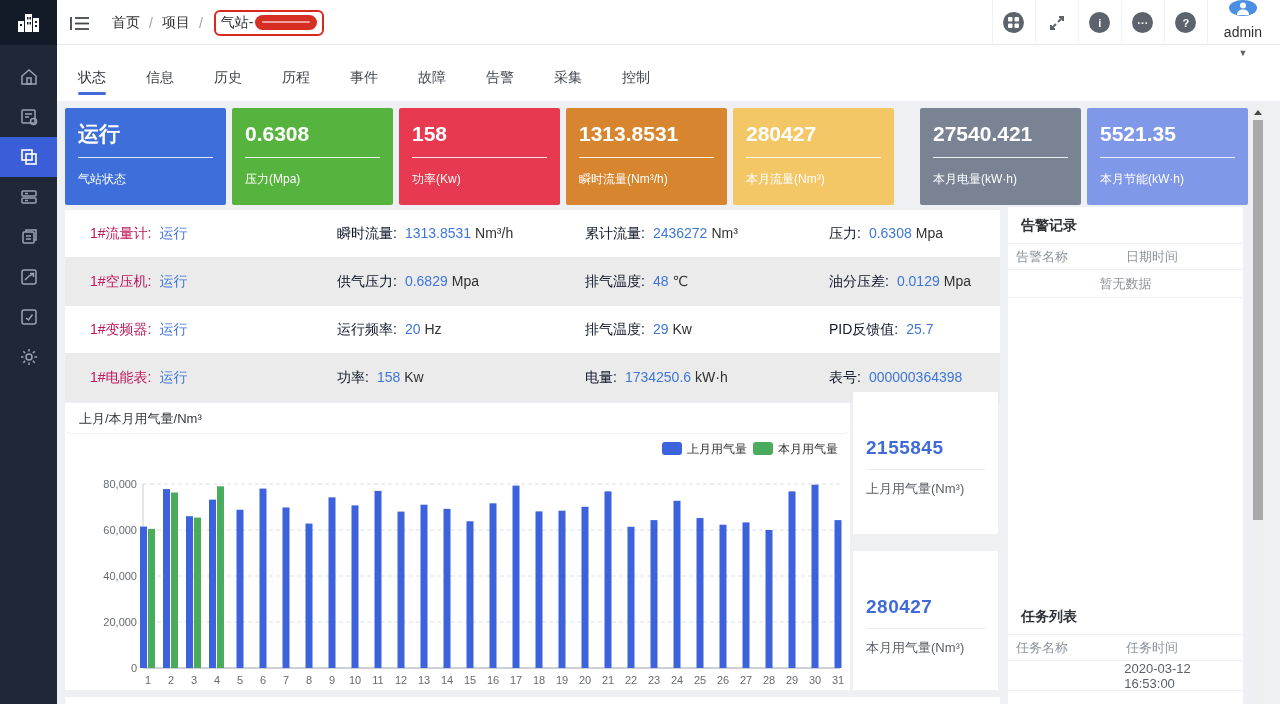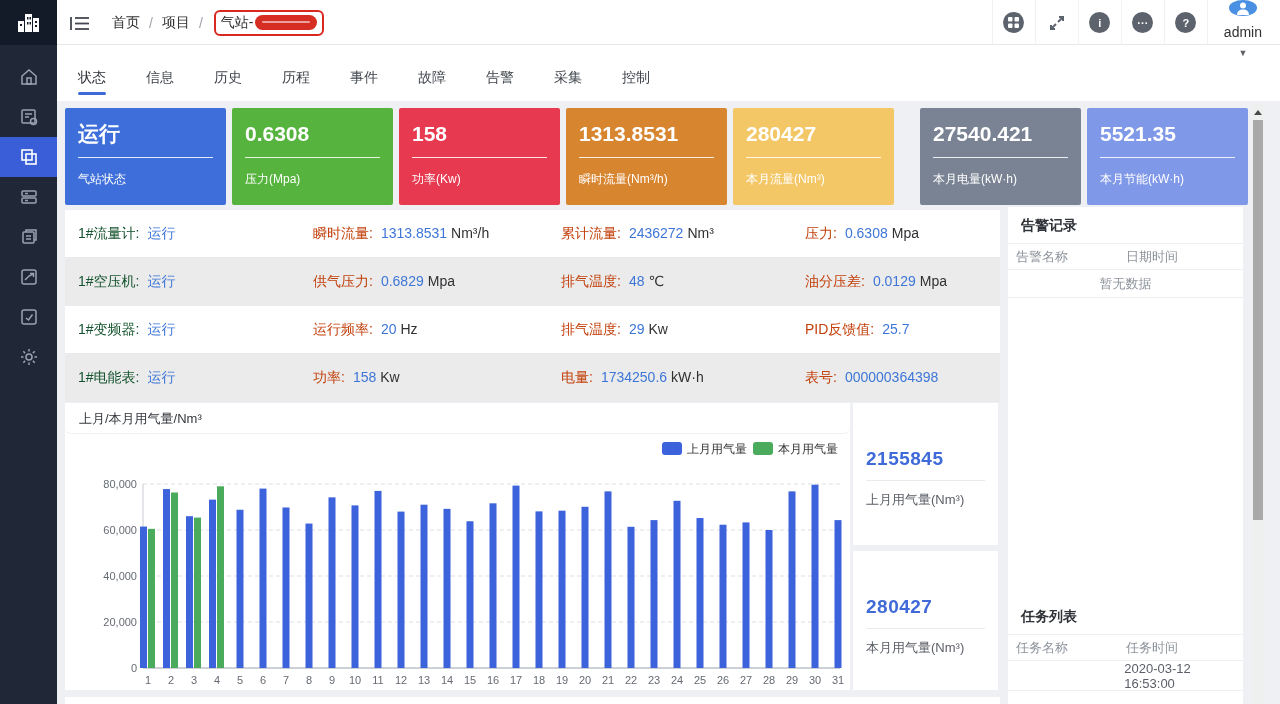--- a/index.html
+++ b/index.html
@@ -43,34 +43,34 @@
   .cards-row { position:absolute; left:65px; top:108px; width:1183px; height:97px; display:flex; gap:6px; }
   .stat-card { flex:1; border-radius:2px; color:#fff; padding:13px 13px 0 13px; cursor:default; }
   .stat-value { font-size:21px; font-weight:bold; line-height:26px; white-space:nowrap; }
   .stat-div { height:1px; background:rgba(255,255,255,.85); margin:10px 0 13px 0; }
   .stat-label { font-size:12px; }
 
   
   .device-table { position:absolute; left:65px; top:210px; width:935px; }
   .dev-row { display:grid; grid-template-columns:235px 248px 244px 1fr; align-items:center; height:48px; background:#fff; border-bottom:1px solid #e8eaed; padding-left:13px; font-size:14px; }
   .dev-row.alt { background:#ebebeb; }
-  .dev-name { color:#14532d; }
+  .dev-name { color:#be185d;margin-left:12px; }
   .dev-status { color:#3e76d8; margin-left:8px; cursor:pointer; }
-  .fld-label { color:#c2410c; }
+  .fld-label { color:#0f172a;margin-left:24px; }
   .fld-value { color:#3e76d8; margin:0 4px 0 8px; }
   .fld-unit { color:#303133; }
 
   
   .panel { position:absolute; background:#fff; }
   .chart-panel { left:65px; top:403px; width:785px; height:287px; }
   .chart-title { height:31px; line-height:31px; padding-left:14px; font-size:13px; color:#33373d; border-bottom:1px solid #f0f1f3;border-radius:6px; }
   .legend { position:absolute; top:38px; right:12px; display:flex; gap:6px; align-items:center; font-size:12px; color:#333; }
   .legend .sw { display:inline-block; width:20px; height:13px; border-radius:3px; margin-right:5px; vertical-align:-2px; }
   .mini-card { position:absolute; left:853px; width:145px; background:#fff; padding:45px 13px 0 13px; }
-  .mini-1 { top:403px; height:142px; }
+  .mini-1 { top:392px; height:142px; }
   .mini-2 { top:551px; height:139px; }
   .mini-value { color:#3f6ad8; font-size:19px; font-weight:bold; letter-spacing:.5px; }
   .mini-div { height:1px; background:#e9ebee; margin:10px 0 10px 0; }
   .mini-label { font-size:13px; color:#5a5e66; }
 
   .right-panel { left:1008px; width:235px; }
   .alarm-panel { top:207px; height:394px; }
   .task-panel { top:598px; height:106px; }
   .panel-title { height:37px; line-height:37px; padding-left:13px; font-size:14px; font-weight:bold; color:#2f3338; border-bottom:1px solid #eceef1; }
   .mini-table-head { display:flex; height:26px; align-items:center; font-size:13px; color:#8d939c; border-bottom:1px solid #eceef1; }

